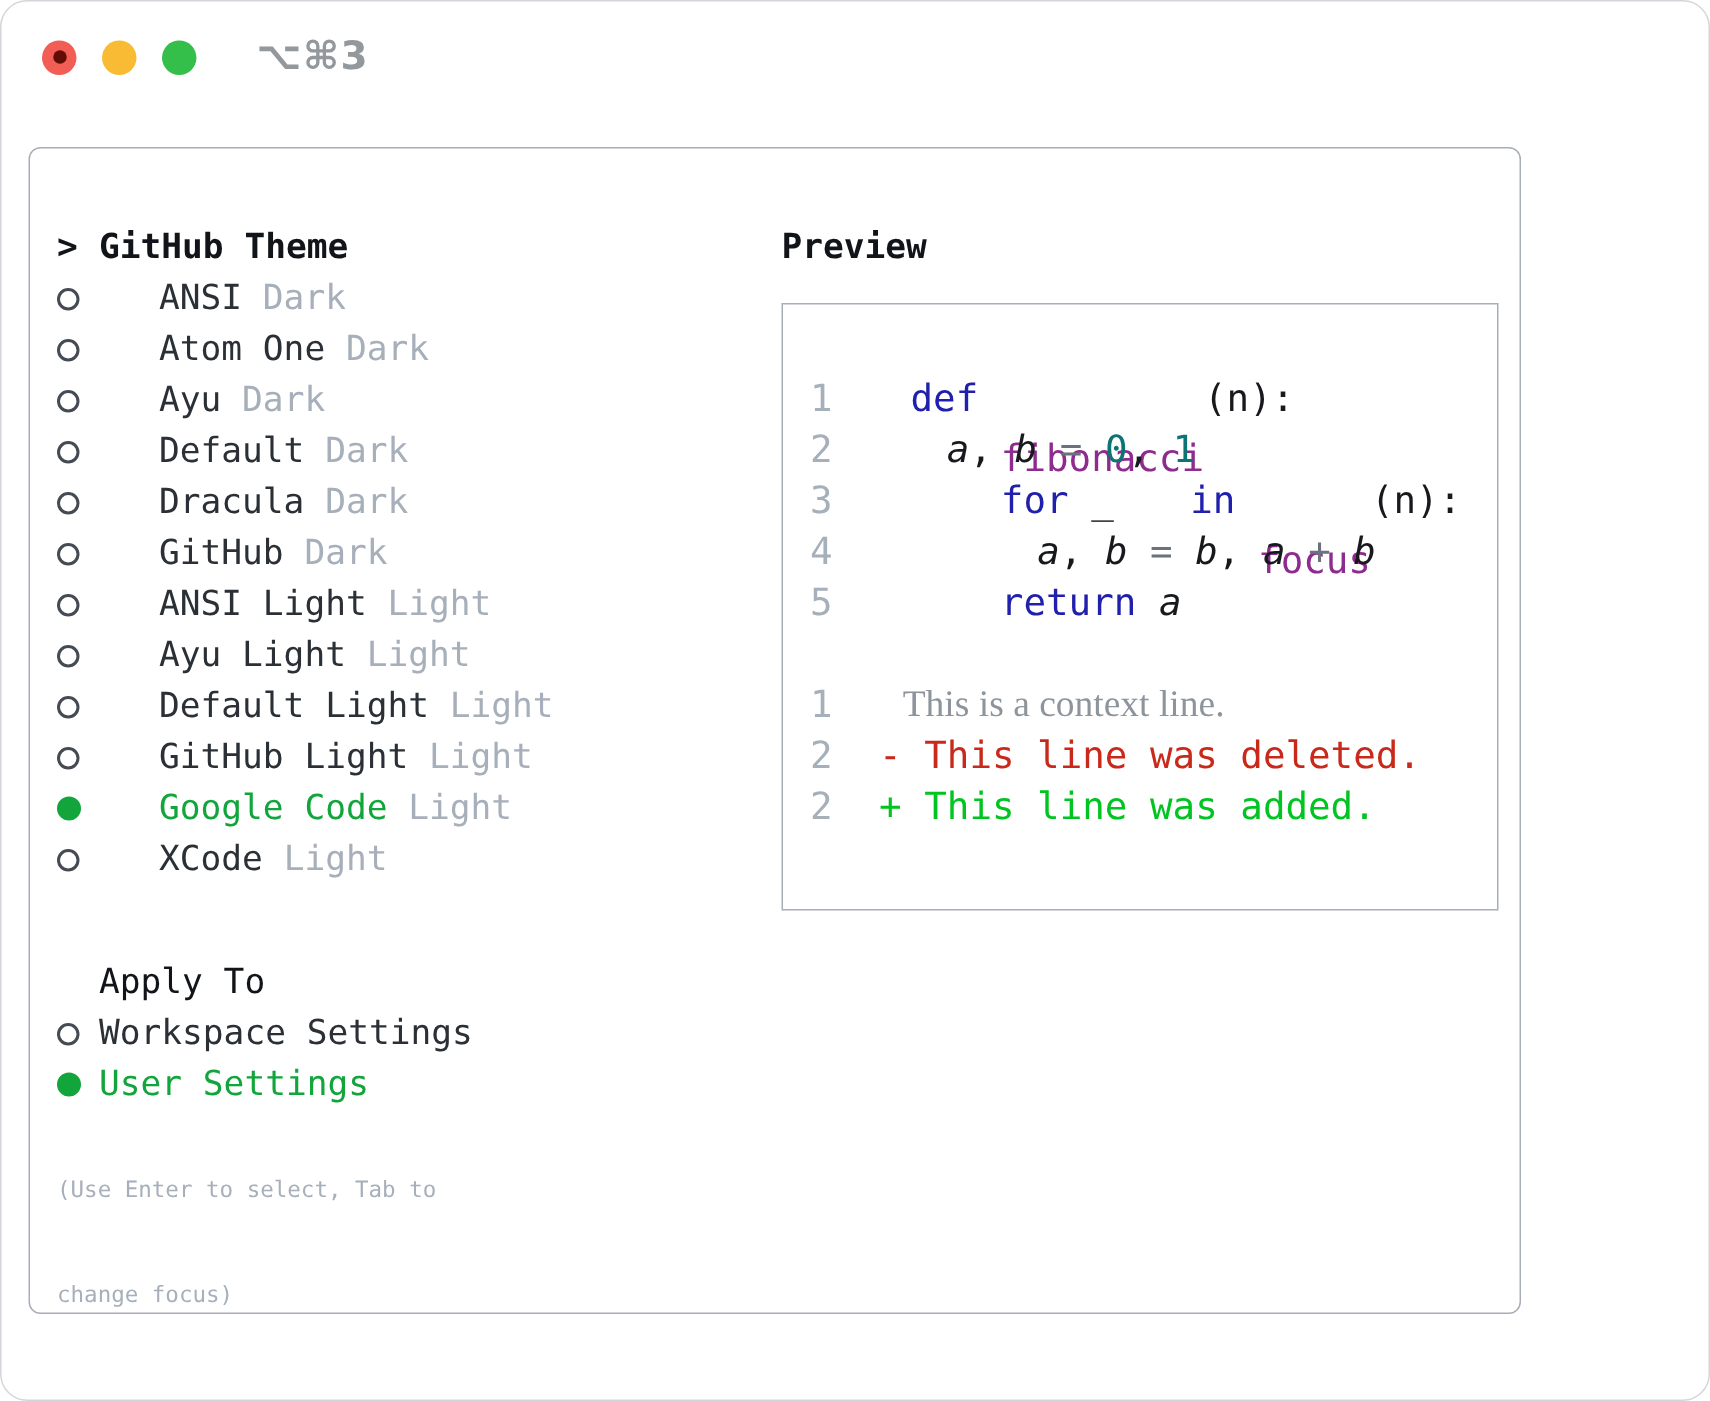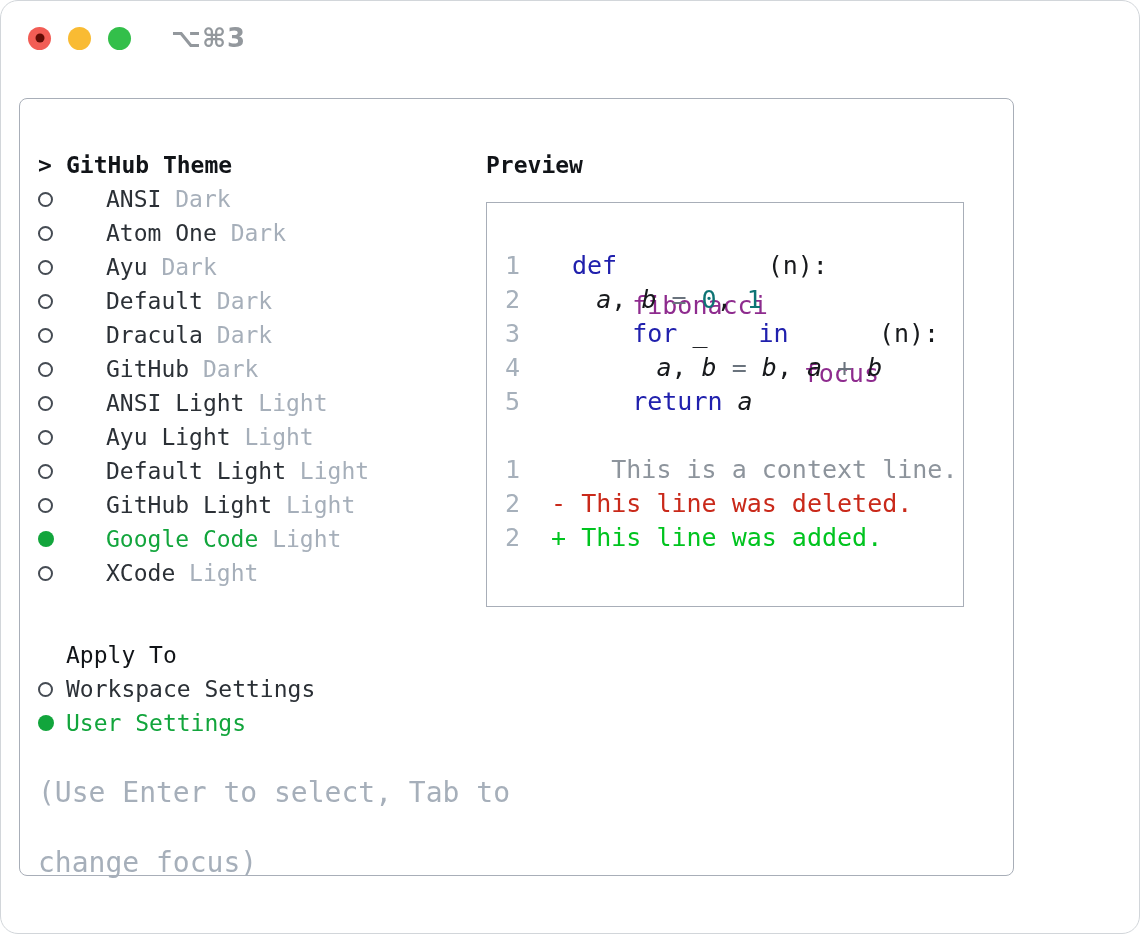--- a/index.html
+++ b/index.html
@@ -25,51 +25,51 @@
   .win-title{
     margin-left:40px;font-family:"DejaVu Sans", sans-serif;
     font-size:26px;font-weight:bold;letter-spacing:1px;color:var(--titlebar-text);
   }
   .panel{
     position:absolute;left:18px;top:97px;width:995px;height:778px;
     border:1.5px solid var(--panel-border);border-radius:8px;background:#fff;
     box-sizing:border-box;
   }
   .left-col{position:absolute;left:18px;top:49px;width:460px;}
-  .right-col{position:absolute;left:466px;top:49px;width:492px;}
+  .right-col{position:absolute;left:501px;top:49px;width:492px;}
   .row{display:flex;align-items:center;height:34px;line-height:34px;font-size:23px;white-space:pre;}
   .marker{width:28px;flex:none;display:flex;align-items:center;}
   .prompt{font-weight:bold;color:var(--header-black);font-size:23px;}
   .header-text{font-weight:bold;color:var(--header-black);}
   .ring{width:11px;height:11px;border:2.5px solid #454b53;border-radius:50%;box-sizing:content-box;}
   .dot{width:16px;height:16px;border-radius:50%;background:var(--accent-green);}
   .theme-name{color:var(--text-dark);margin-left:40px;}
   .theme-name.sel{color:var(--accent-green);}
   .theme-variant{color:var(--muted-gray);margin-left:1ch;}
   .apply-block{margin-top:48px;}
   .apply-header{color:var(--header-black);}
   .option-label{color:var(--text-dark);}
   .option-label.sel{color:var(--accent-green);}
   .hint{margin-top:34px;}
-  .hint div{font-size:28px;line-height:34px;color:var(--muted-gray);white-space:pre;margin-top:36px;}
+  .hint div{font-size:15px;line-height:34px;color:var(--muted-gray);white-space:pre;margin-top:36px;}
   .preview-box{
     margin-top:20px;width:478px;height:405px;box-sizing:border-box;
     border:1.5px solid var(--panel-border);background:#fff;
     padding:46px 0 0 18px;overflow:hidden;
   }
   .code-row{display:flex;height:34px;line-height:34px;font-size:25px;white-space:pre;}
   .lnum{width:31px;flex:none;color:var(--line-number);}
   .tok-kw{color:var(--keyword-blue);margin-left:36px;}
   .tok-fn{color:var(--function-purple);margin-top:40px;}
   .tok-num{color:var(--number-teal);}
   .tok-op{color:var(--operator-gray);}
   .tok-plain{color:var(--code-text);}
   .tok-var{color:var(--code-text);font-style:italic;}
   .diff-block{margin-top:34px;}
-  .diff-context{color:var(--context-gray);}
+  .diff-context{color:var(--context-gray);font-family:Liberation Serif, serif;}
   .diff-deleted{color:var(--deleted-red);}
   .diff-added{color:var(--added-green);}
 </style>
 </head>
 <body>
 
 <div class="window">
   <div class="titlebar">
     <div class="lights" id="traffic-lights">
         <span class="light" style="background: rgb(242, 93, 85);">

